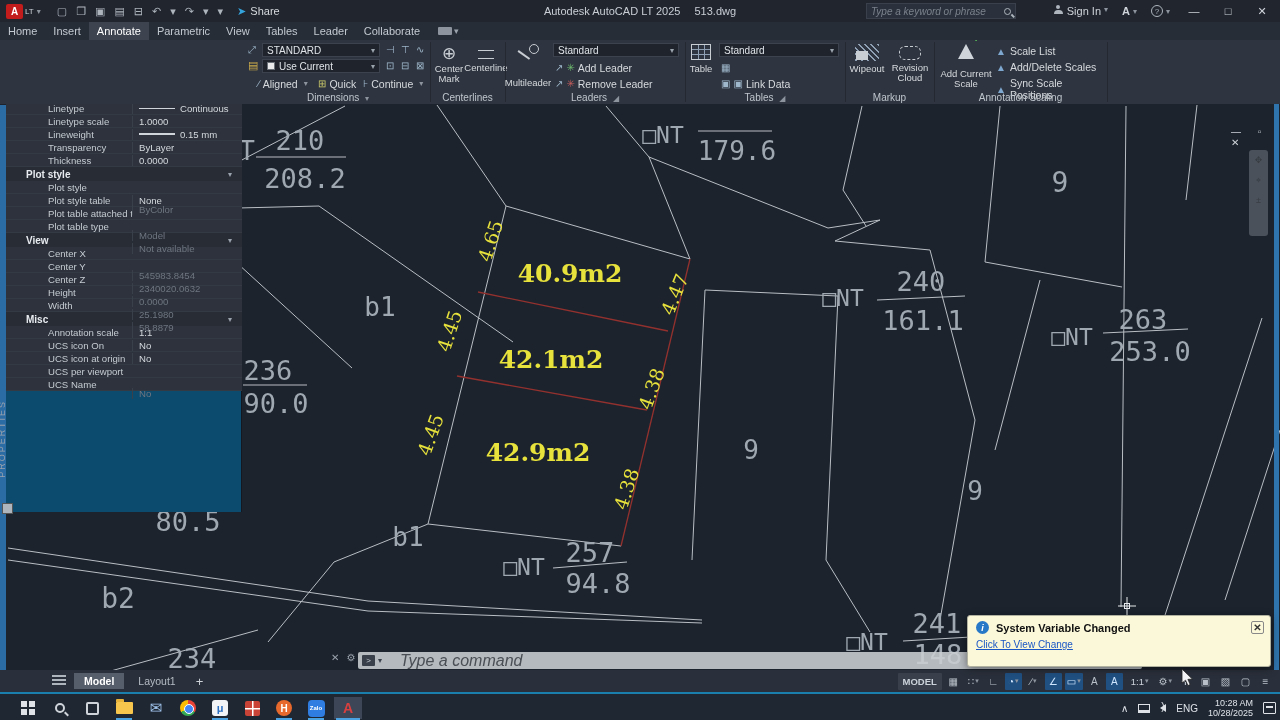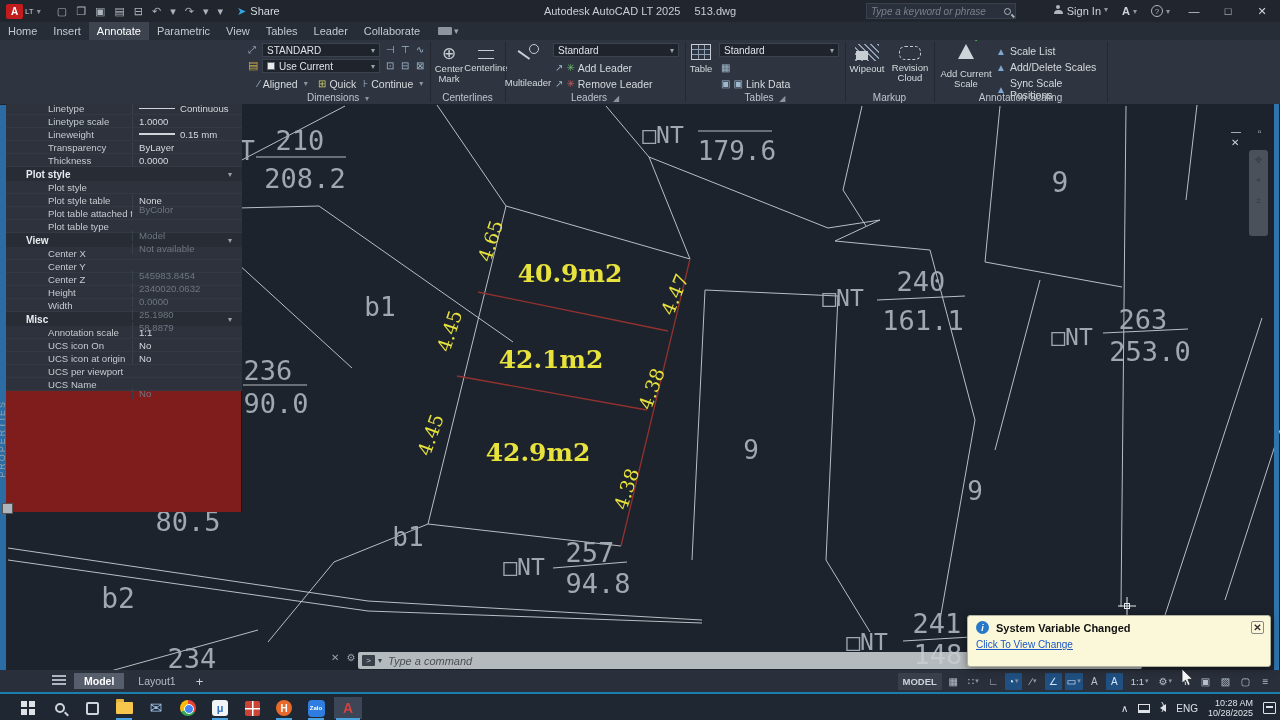--- a/index.html
+++ b/index.html
@@ -73,21 +73,21 @@
   
   #drawing { position:absolute; left:0; top:104px; width:1280px; height:566px; background:#1c232d; z-index:1; }
   #dwg-svg { position:absolute; left:0; top:0; width:1280px; height:566px; }
   #dwg-winbtns { position:absolute; left:1231px; top:22px; color:#cfd4da; font-size:10px; letter-spacing:7px; z-index:3; }
   #navbar-strip { position:absolute; left:1249px; top:46px; width:19px; height:86px; background:rgba(140,146,152,0.42); border-radius:3px; z-index:3; color:rgba(40,45,50,0.55); font-size:9px; text-align:center; line-height:20px; }
   #dwg-right-edge { position:absolute; left:1274px; top:0; width:5px; height:566px; background:#2f74ad; z-index:3; }
 
   
   #left-strip-top { position:absolute; left:0; top:22px; width:6px; height:83px; background:#1d222b; z-index:6; }
   #left-blue { position:absolute; left:0; top:105px; width:6px; height:565px; background:#2b6ca5; z-index:6; }
-  #palette { position:absolute; left:6px; top:40px; width:236px; height:472px; background:#7f1d1d; border-right:1px solid #141820; z-index:7; font-size:10px; }
+  #palette { position:absolute; left:6px; top:40px; width:236px; height:472px; background:#0c4a6e; border-right:1px solid #141820; z-index:7; font-size:10px; }
   .pal-ctrl { position:absolute; left:3px; color:#8f97a1; font-size:9px; }
   #pal-header { position:absolute; left:0; top:0; width:236px; height:22px; display:flex; align-items:center; }
   #pal-select { margin-left:88px; width:112px; height:14px; background:#1f242c; border:1px solid #3c434e; color:#dfe3e8; font-size:10px; display:flex; align-items:center; padding:0 4px; }
   #pal-select .dd { margin-left:auto; color:#9aa2ac; font-size:8px; }
   .pal-hicon { margin-left:4px; font-size:10px; }
   #pal-body { position:absolute; left:0; top:22px; width:236px; bottom:0; overflow:hidden; }
   .sec-hdr { height:14px; background:#272c35; color:#e8ecf0; font-weight:bold; font-size:10px; display:flex; align-items:center; padding-left:20px; }
   .sec-hdr .chev { margin-left:auto; margin-right:10px; color:#9aa2ac; font-size:8px; font-weight:normal; }
   .prow { height:13px; display:flex; align-items:center; padding-left:42px; border-bottom:1px solid #343a44; background:#2d323c; }
   .prow .lbl { flex:0 0 84px; color:#c6ccd2; font-size:9.6px; white-space:nowrap; overflow:hidden; }
@@ -96,21 +96,21 @@
   .lt-line { display:inline-block; width:36px; border-top:1px solid #cfd4da; margin-right:5px; }
   .lt-line.thick { border-top-width:2px; }
   #pal-tabtext { position:absolute; left:-3px; top:400px; writing-mode:vertical-rl; transform:rotate(180deg); font-size:9px; letter-spacing:2px; color:#9aa2ac; z-index:8; }
   #pal-tabicon { position:absolute; left:2px; top:503px; width:11px; height:11px; background:#aeb5bd; border:1px solid #555; z-index:8; }
 
   
   #cmd-icons { position:absolute; left:331px; top:652px; z-index:8; color:#9aa2ac; font-size:10px; display:flex; gap:7px; }
   #cmdbar { position:absolute; left:358px; top:652px; width:784px; height:17px; background:rgba(203,207,211,0.88); border-radius:2px; z-index:8; display:flex; align-items:center; padding:0 4px; }
   #cmd-chip { width:13px; height:11px; background:#3a404a; color:#cfd4da; font-size:8px; display:flex; align-items:center; justify-content:center; border-radius:1px; }
   #cmd-chip-dd { color:#3a404a; font-size:8px; margin:0 6px 0 3px; }
-  #cmd-text { color:#4a4f55; font-size:11px; font-style:italic; }
+  #cmd-text { color:#4a4f55; font-size:16px; font-style:italic;margin-left:12px; }
 
   
   #statusbar { position:absolute; left:0; top:670px; width:1280px; height:22px; background:#2a303b; z-index:9; }
   .bars { width:14px; height:2px; background:#aeb5bd; box-shadow:0 4px 0 #aeb5bd, 0 8px 0 #aeb5bd; position:absolute; left:52px; top:5px; }
   #lay-tabs { position:absolute; left:74px; top:0; height:22px; display:flex; align-items:center; gap:4px; }
   .ltab { padding:2px 10px; font-size:10.5px; color:#b6bcc4; }
   .ltab.active { background:#565e6b; color:#fff; font-weight:bold; }
   .ltab-add { color:#cfd4da; font-size:13px; padding:0 6px; }
   #status-right { position:absolute; right:6px; top:0; height:22px; display:flex; align-items:center; gap:3px; }
   .sbtn { min-width:17px; height:17px; display:flex; align-items:center; justify-content:center; color:#b9c0c8; font-size:10px; padding:0 2px; border-radius:1px; gap:1px; }

